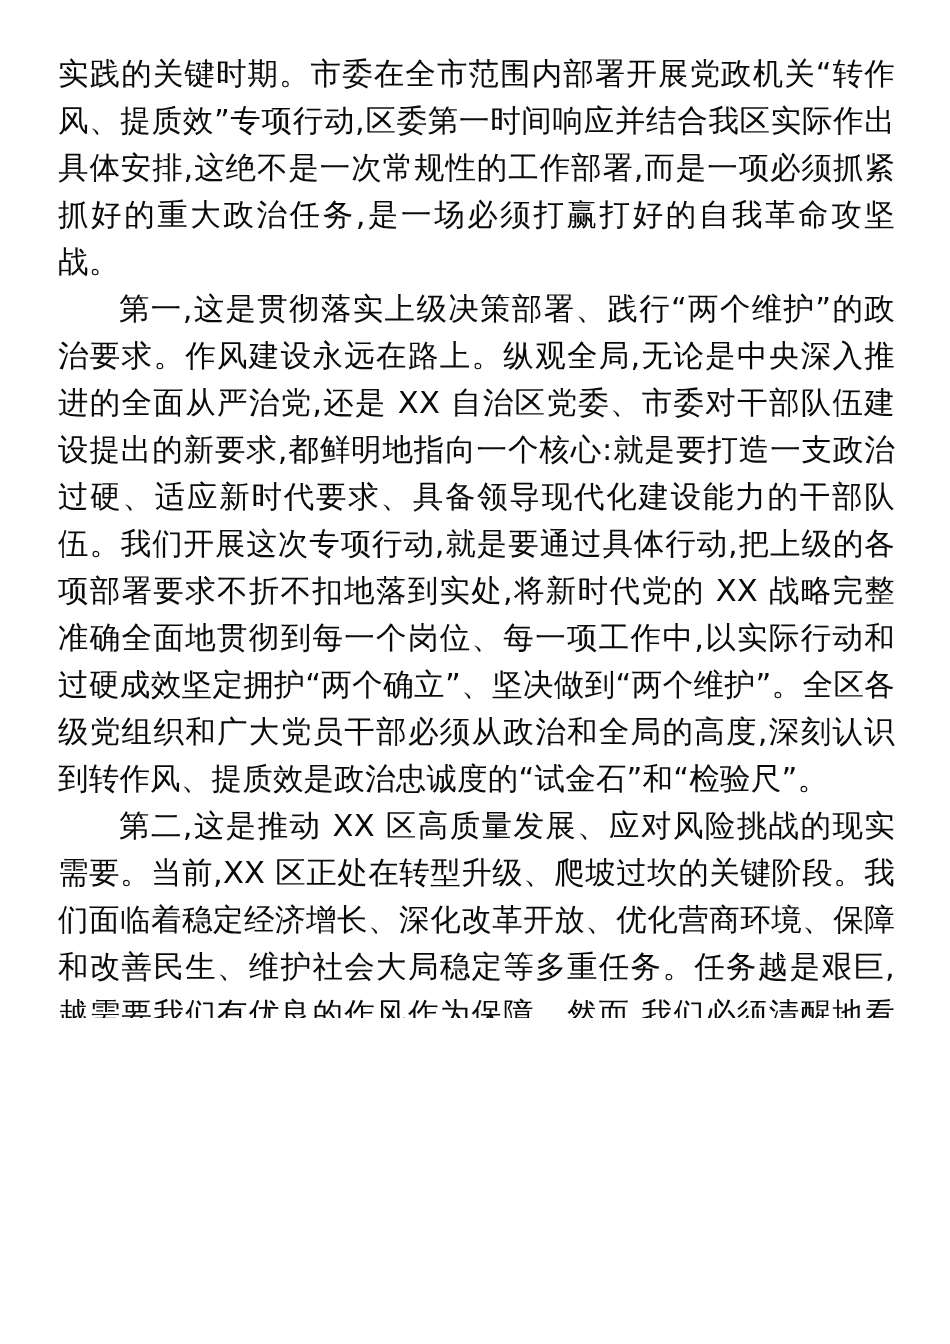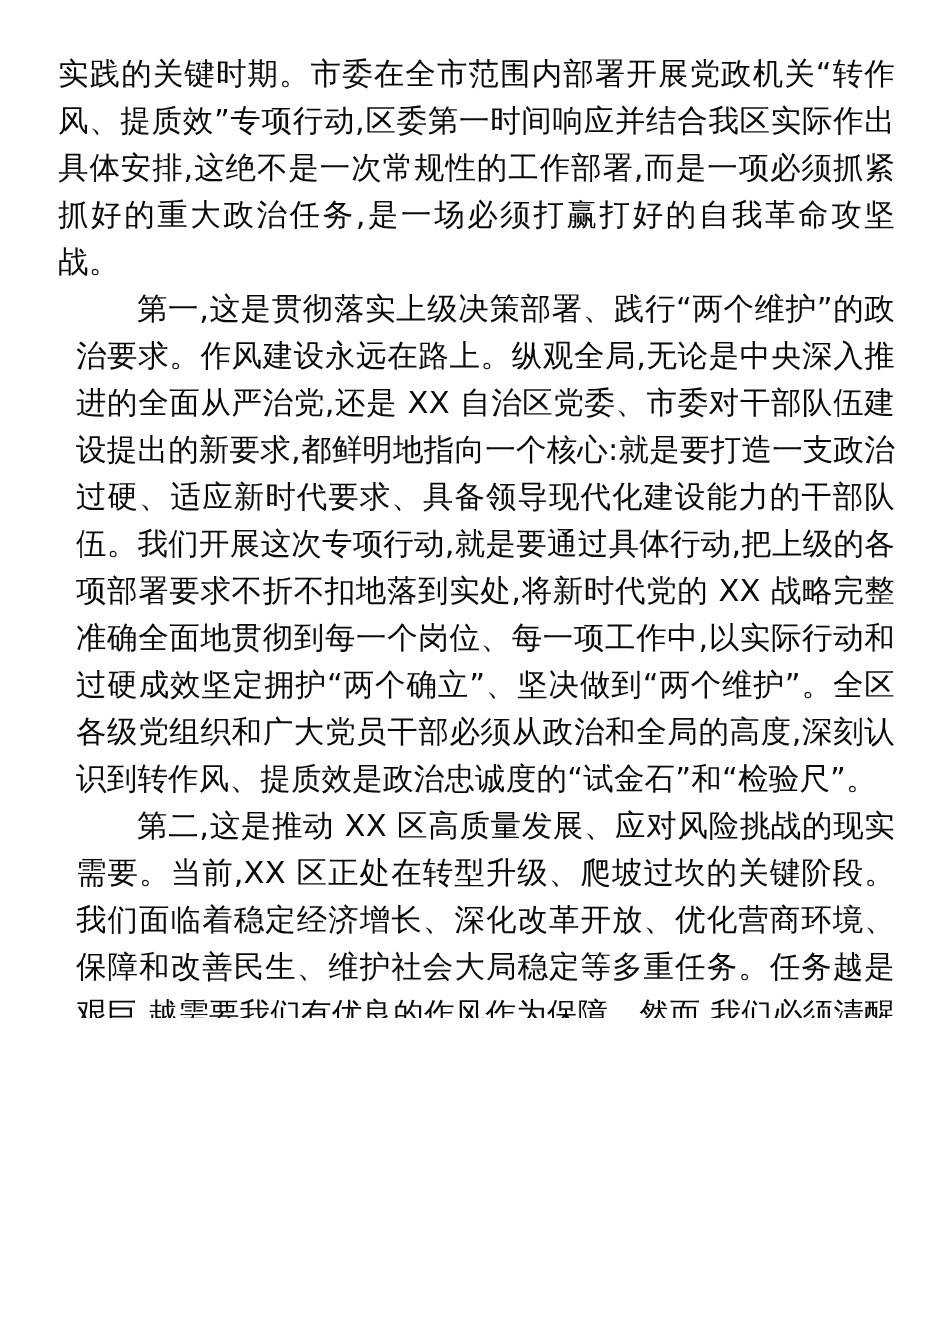--- a/index.html
+++ b/index.html
@@ -32,21 +32,20 @@
     letter-spacing: 0.2px;
     font-weight: 400;
     word-break: break-all;
     text-indent: 0;
   }
   .para.indent {
     text-indent: 2em;
   }
   .para + .para {
     margin-top: 0;
-    margin-left: 18px;
   }
 </style>
 </head>
 <body>
 
 <div class="page">
   <div class="doc-body">
     <p class="para">实践的关键时期。市委在全市范围内部署开展党政机关“转作风、提质效”专项行动,区委第一时间响应并结合我区实际作出具体安排,这绝不是一次常规性的工作部署,而是一项必须抓紧抓好的重大政治任务,是一场必须打赢打好的自我革命攻坚战。</p>
     <p class="para indent">第一,这是贯彻落实上级决策部署、践行“两个维护”的政治要求。作风建设永远在路上。纵观全局,无论是中央深入推进的全面从严治党,还是 XX 自治区党委、市委对干部队伍建设提出的新要求,都鲜明地指向一个核心:就是要打造一支政治过硬、适应新时代要求、具备领导现代化建设能力的干部队伍。我们开展这次专项行动,就是要通过具体行动,把上级的各项部署要求不折不扣地落到实处,将新时代党的 XX 战略完整准确全面地贯彻到每一个岗位、每一项工作中,以实际行动和过硬成效坚定拥护“两个确立”、坚决做到“两个维护”。全区各级党组织和广大党员干部必须从政治和全局的高度,深刻认识到转作风、提质效是政治忠诚度的“试金石”和“检验尺”。</p>
     <p class="para indent">第二,这是推动 XX 区高质量发展、应对风险挑战的现实需要。当前,XX 区正处在转型升级、爬坡过坎的关键阶段。我们面临着稳定经济增长、深化改革开放、优化营商环境、保障和改善民生、维护社会大局稳定等多重任务。任务越是艰巨,越需要我们有优良的作风作为保障。然而,我们必须清醒地看到,与新形势、新任务、新要求相比,我们一些单位、少数干部的工作作风还存在不小的差距。一些长期存在的“中梗阻”、“庸懒散”等问题,已经成为制约我区高质量发展的瓶颈和障碍。不彻底解决这些问题,我们的决策部署就可能落空,发展机遇就可能错失,各项工作就可能“慢半拍”。因此,开展专项行动,就是要向作风顽疾“亮剑”,向效能低下“开刀”,为全区经济社会发展扫清障碍、注入强大动力。</p>

